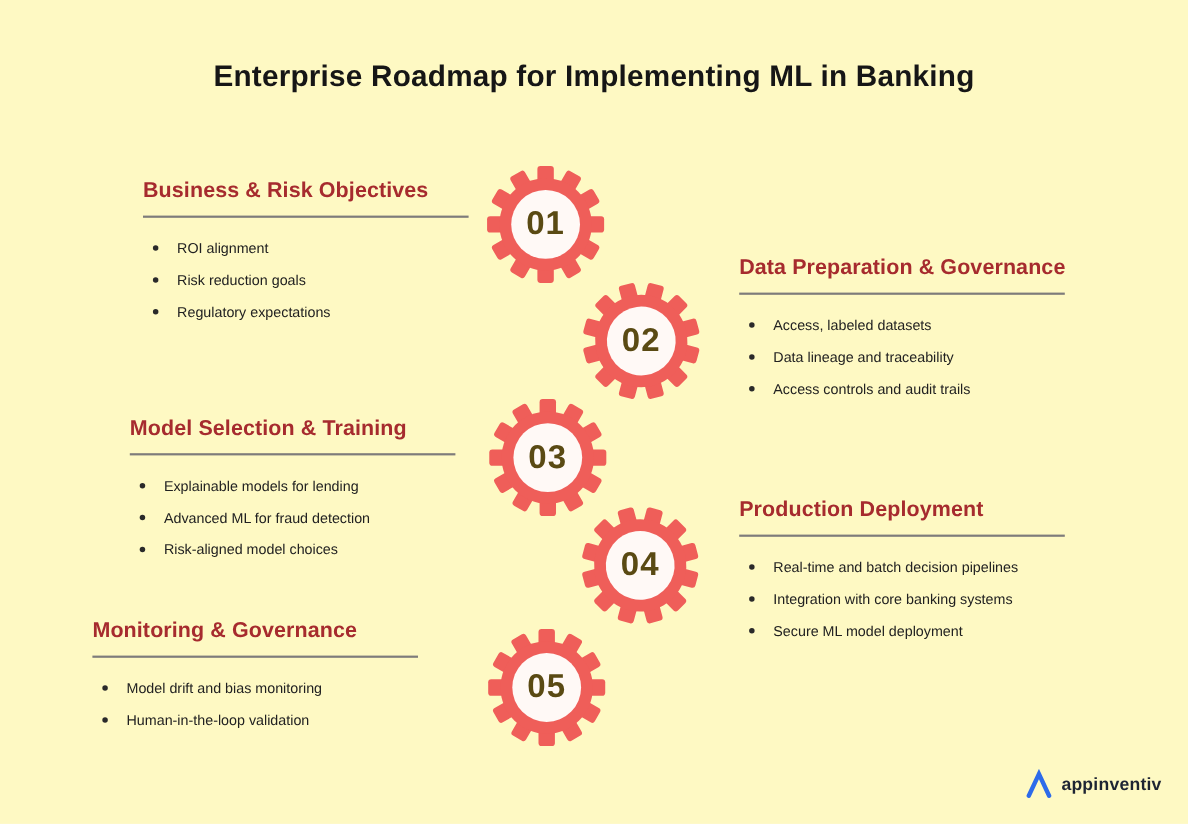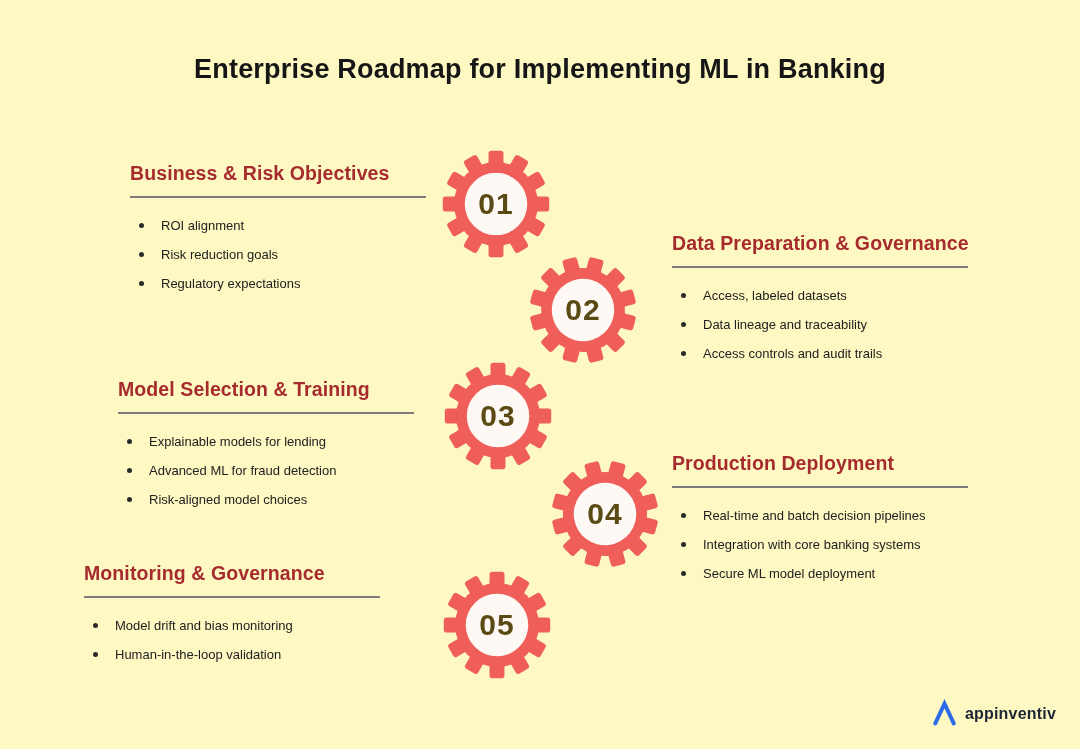--- a/index.html
+++ b/index.html
@@ -159,21 +159,21 @@
         <use href="#gear-shape"></use>
       </svg>
     <div class="num">02</div>
   </div>
   <div class="gear" style="left:442px;top:360px;">
     <svg>
         <use href="#gear-shape"></use>
       </svg>
     <div class="num">03</div>
   </div>
-  <div class="gear alt" style="left:549px;top:458px;">
+  <div class="gear alt" style="left:526px;top:458px;">
     <svg>
         <use href="#gear-shape"></use>
       </svg>
     <div class="num">04</div>
   </div>
   <div class="gear" style="left:441px;top:569px;">
     <svg>
         <use href="#gear-shape"></use>
       </svg>
     <div class="num">05</div>

